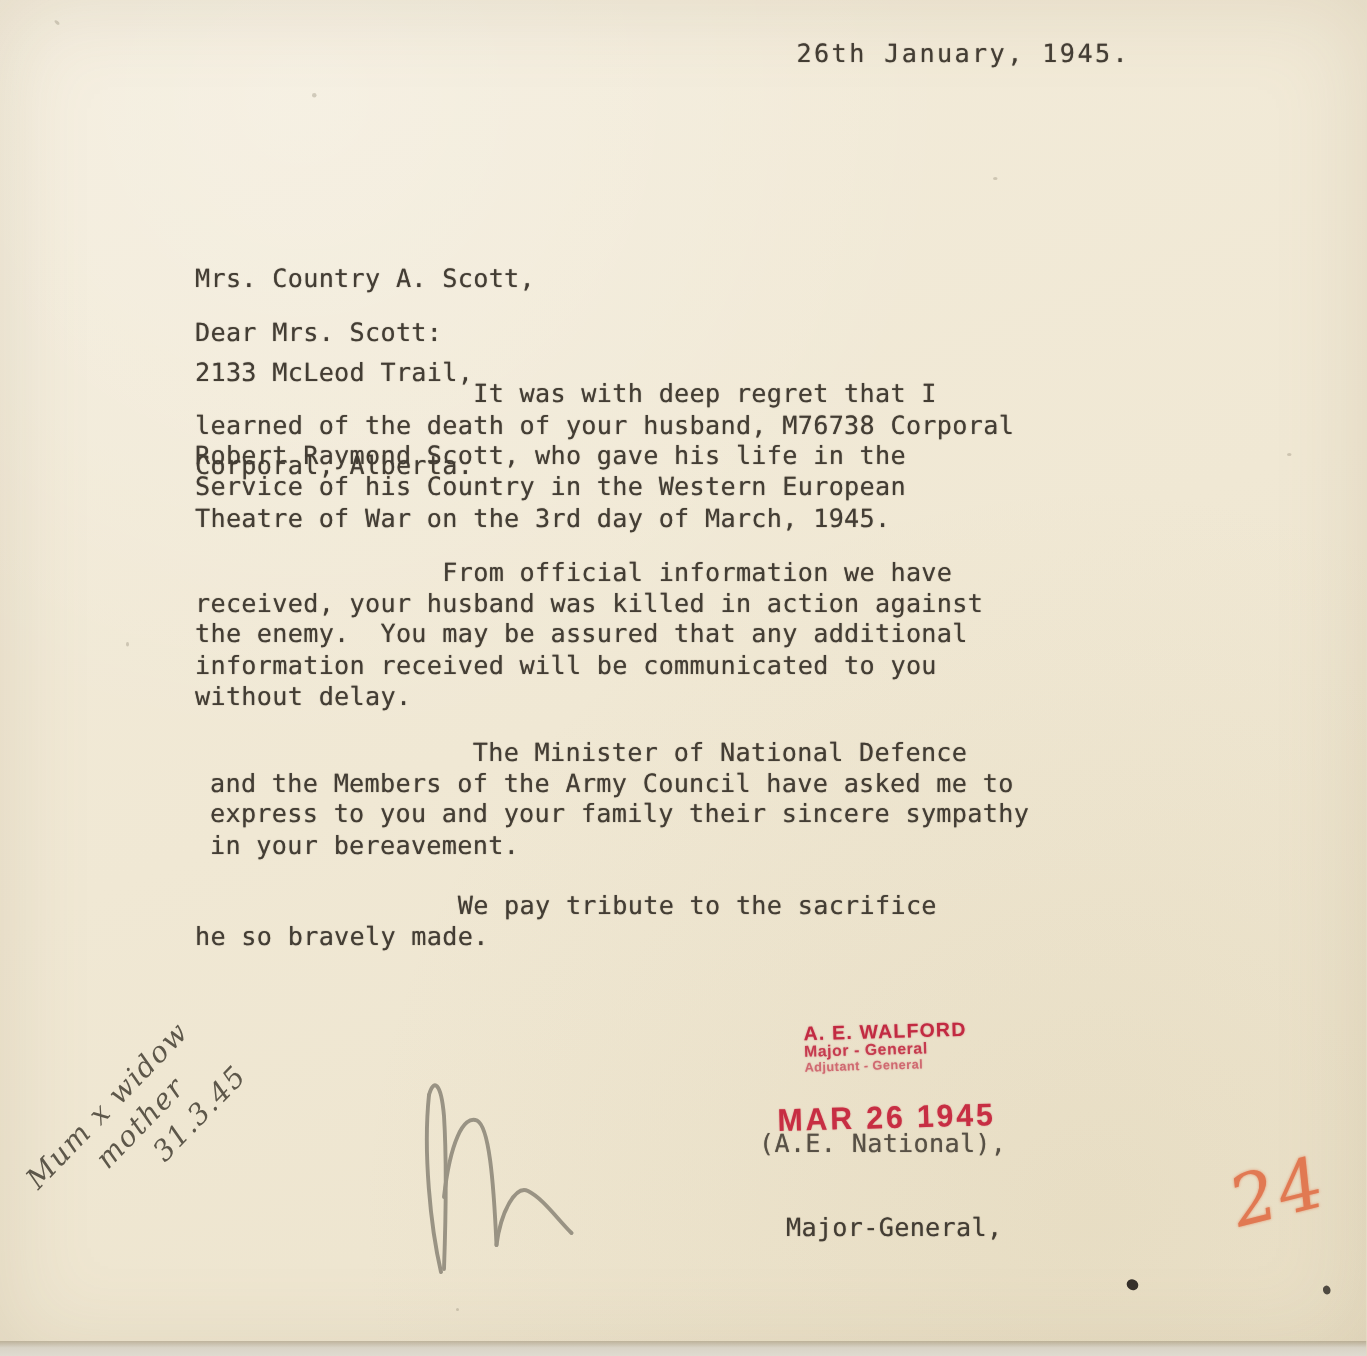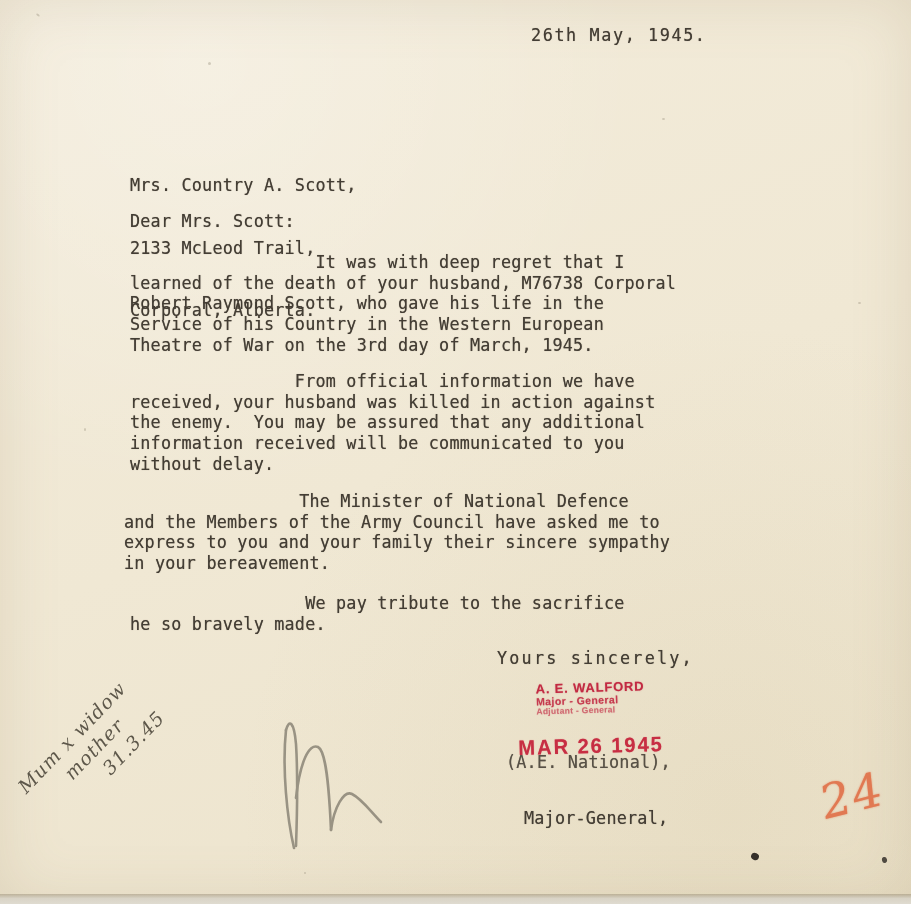--- a/index.html
+++ b/index.html
@@ -23,21 +23,21 @@
     letter-spacing:0.2px;
     text-shadow:0 0 0.7px rgba(62,54,42,0.65);
     position:absolute;
     white-space:pre;
   }
   .date-line{left:531px;top:25px;letter-spacing:1.6px;}
   .address{left:130px;top:134px;}
   .salutation{left:130px;top:211px;}
   .para-1{left:130px;top:252px;}
   .para-2{left:130px;top:371px;}
-  .para-3{left:124px;top:491px;}
+  .para-3{left:140px;top:491px;}
   .para-4{left:130px;top:593px;}
   .closing{left:497px;top:648px;letter-spacing:2.2px;}
   .sig-name{left:506px;top:752px;opacity:0.88;}
   .sig-rank{left:524px;top:772px;margin-top:36px;}
   .sig-title{left:490px;top:792px;}
 
   
   .name-stamp{
     position:absolute;left:536px;top:681px;
     color:#c22a42;transform:rotate(-1.6deg);
@@ -84,21 +84,21 @@
   .bottom-edge{
     position:absolute;left:0;bottom:0;width:911px;height:10px;
     background:linear-gradient(to bottom,rgba(140,128,104,0.45) 0%,rgba(216,211,199,0.9) 45%,#dfdbd0 100%);
   }
 </style>
 </head>
 <body>
 
 <div class="paper">
 
-  <div class="typed date-line">26th May, 1945.</div>
+  <div class="typed date-line">26th January, 1945.</div>
 
   <div class="typed address">
     <div>Mrs. Country A. Scott,</div>
     <div>2133 McLeod Trail,</div>
     <div>Corporal, Alberta.</div>
   </div>
 
   <div class="typed salutation">Dear Mrs. Scott:</div>
 
   <div class="typed para-1">                  It was with deep regret that I
@@ -111,21 +111,20 @@
 the enemy.  You may be assured that any additional
 information received will be communicated to you
 without delay.</div>
   <div class="typed para-3">                 The Minister of National Defence
 and the Members of the Army Council have asked me to
 express to you and your family their sincere sympathy
 in your bereavement.</div>
   <div class="typed para-4">                 We pay tribute to the sacrifice
 he so bravely made.</div>
 
-  <div class="typed closing">Yours sincerely,</div>
 
   <div class="name-stamp">
     <div class="st1">A. E. WALFORD</div>
     <div class="st2">Major - General</div>
     <div class="st3">Adjutant - General</div>
   </div>
 
   <div class="date-stamp">MAR 26 1945</div>
 
   <div class="typed sig-name">(A.E. National),</div>

